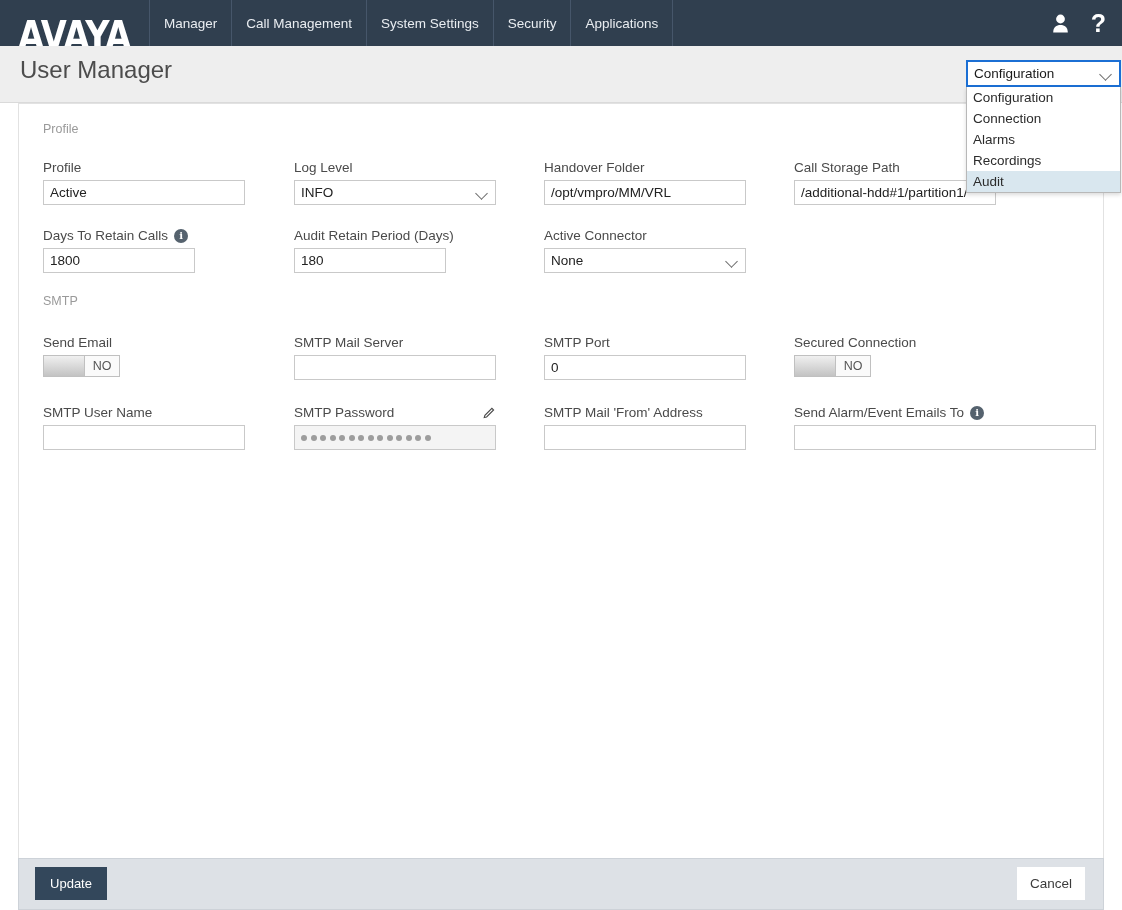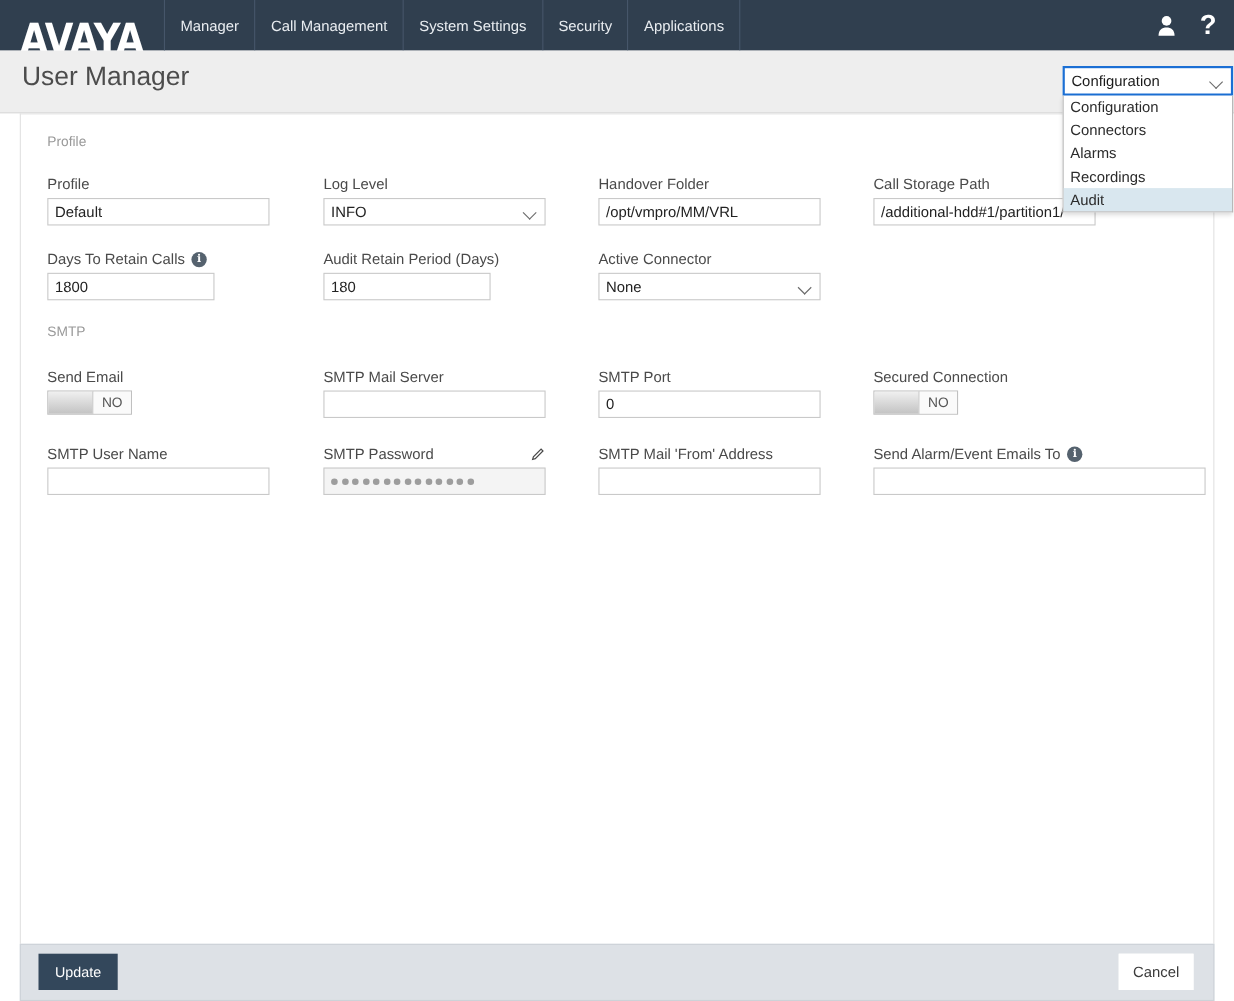--- a/index.html
+++ b/index.html
@@ -252,34 +252,34 @@
   <div id="page-title">User Manager</div>
 </div>
 
 <div id="module-select-wrap">
   <div id="module-select">
     <span id="module-select-value">Configuration</span>
     <span class="caret"></span>
   </div>
   <div id="module-dropdown">
     <div class="dropdown-option">Configuration</div>
-    <div class="dropdown-option">Connectors</div>
+    <div class="dropdown-option">Connection</div>
     <div class="dropdown-option">Alarms</div>
     <div class="dropdown-option">Recordings</div>
     <div class="dropdown-option selected-opt">Audit</div>
   </div>
 </div>
 
 <div id="content-card">
 
   <div class="section-label" style="left:24px; top:18px;">Profile</div>
 
   <div class="field" style="left:24px; top:56px; width:202px;">
     <div class="field-label">Profile</div>
-    <div class="field-input">Default</div>
+    <div class="field-input">Active</div>
   </div>
 
   <div class="field" style="left:275px; top:56px; width:202px;">
     <div class="field-label">Log Level</div>
     <div class="field-select">
       <span>INFO</span>
       <span class="caret"></span>
     </div>
   </div>
 

